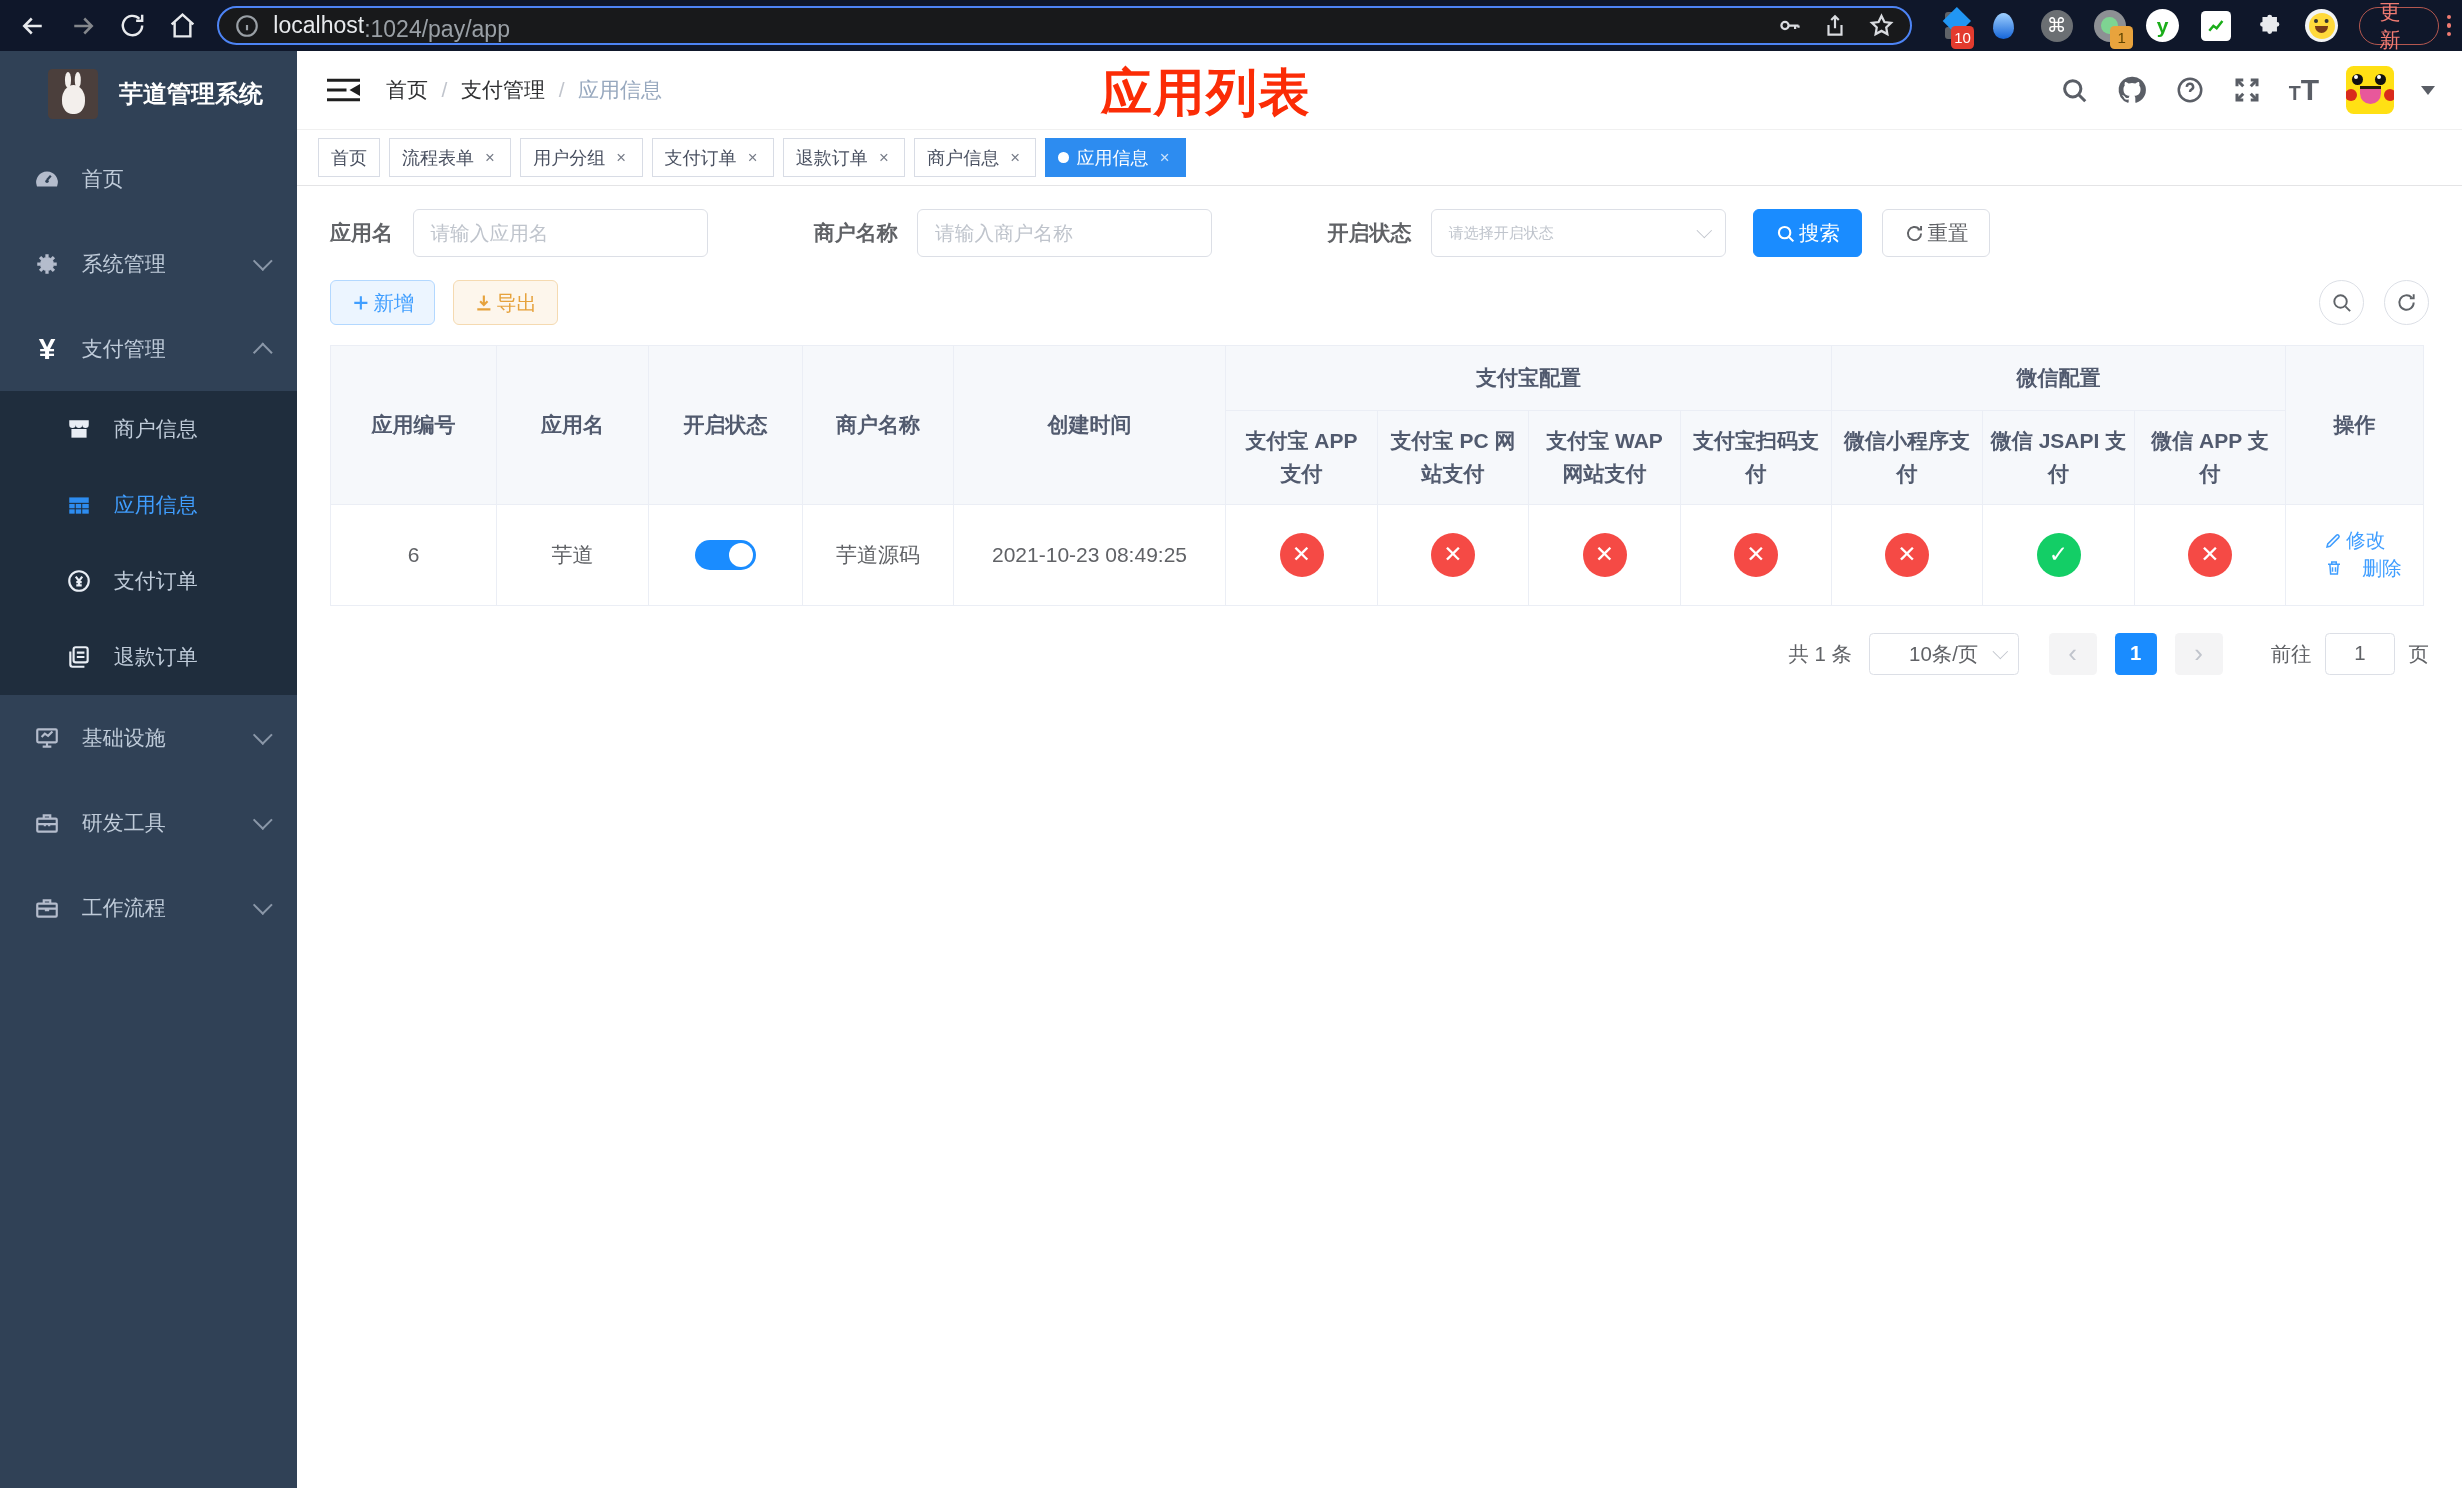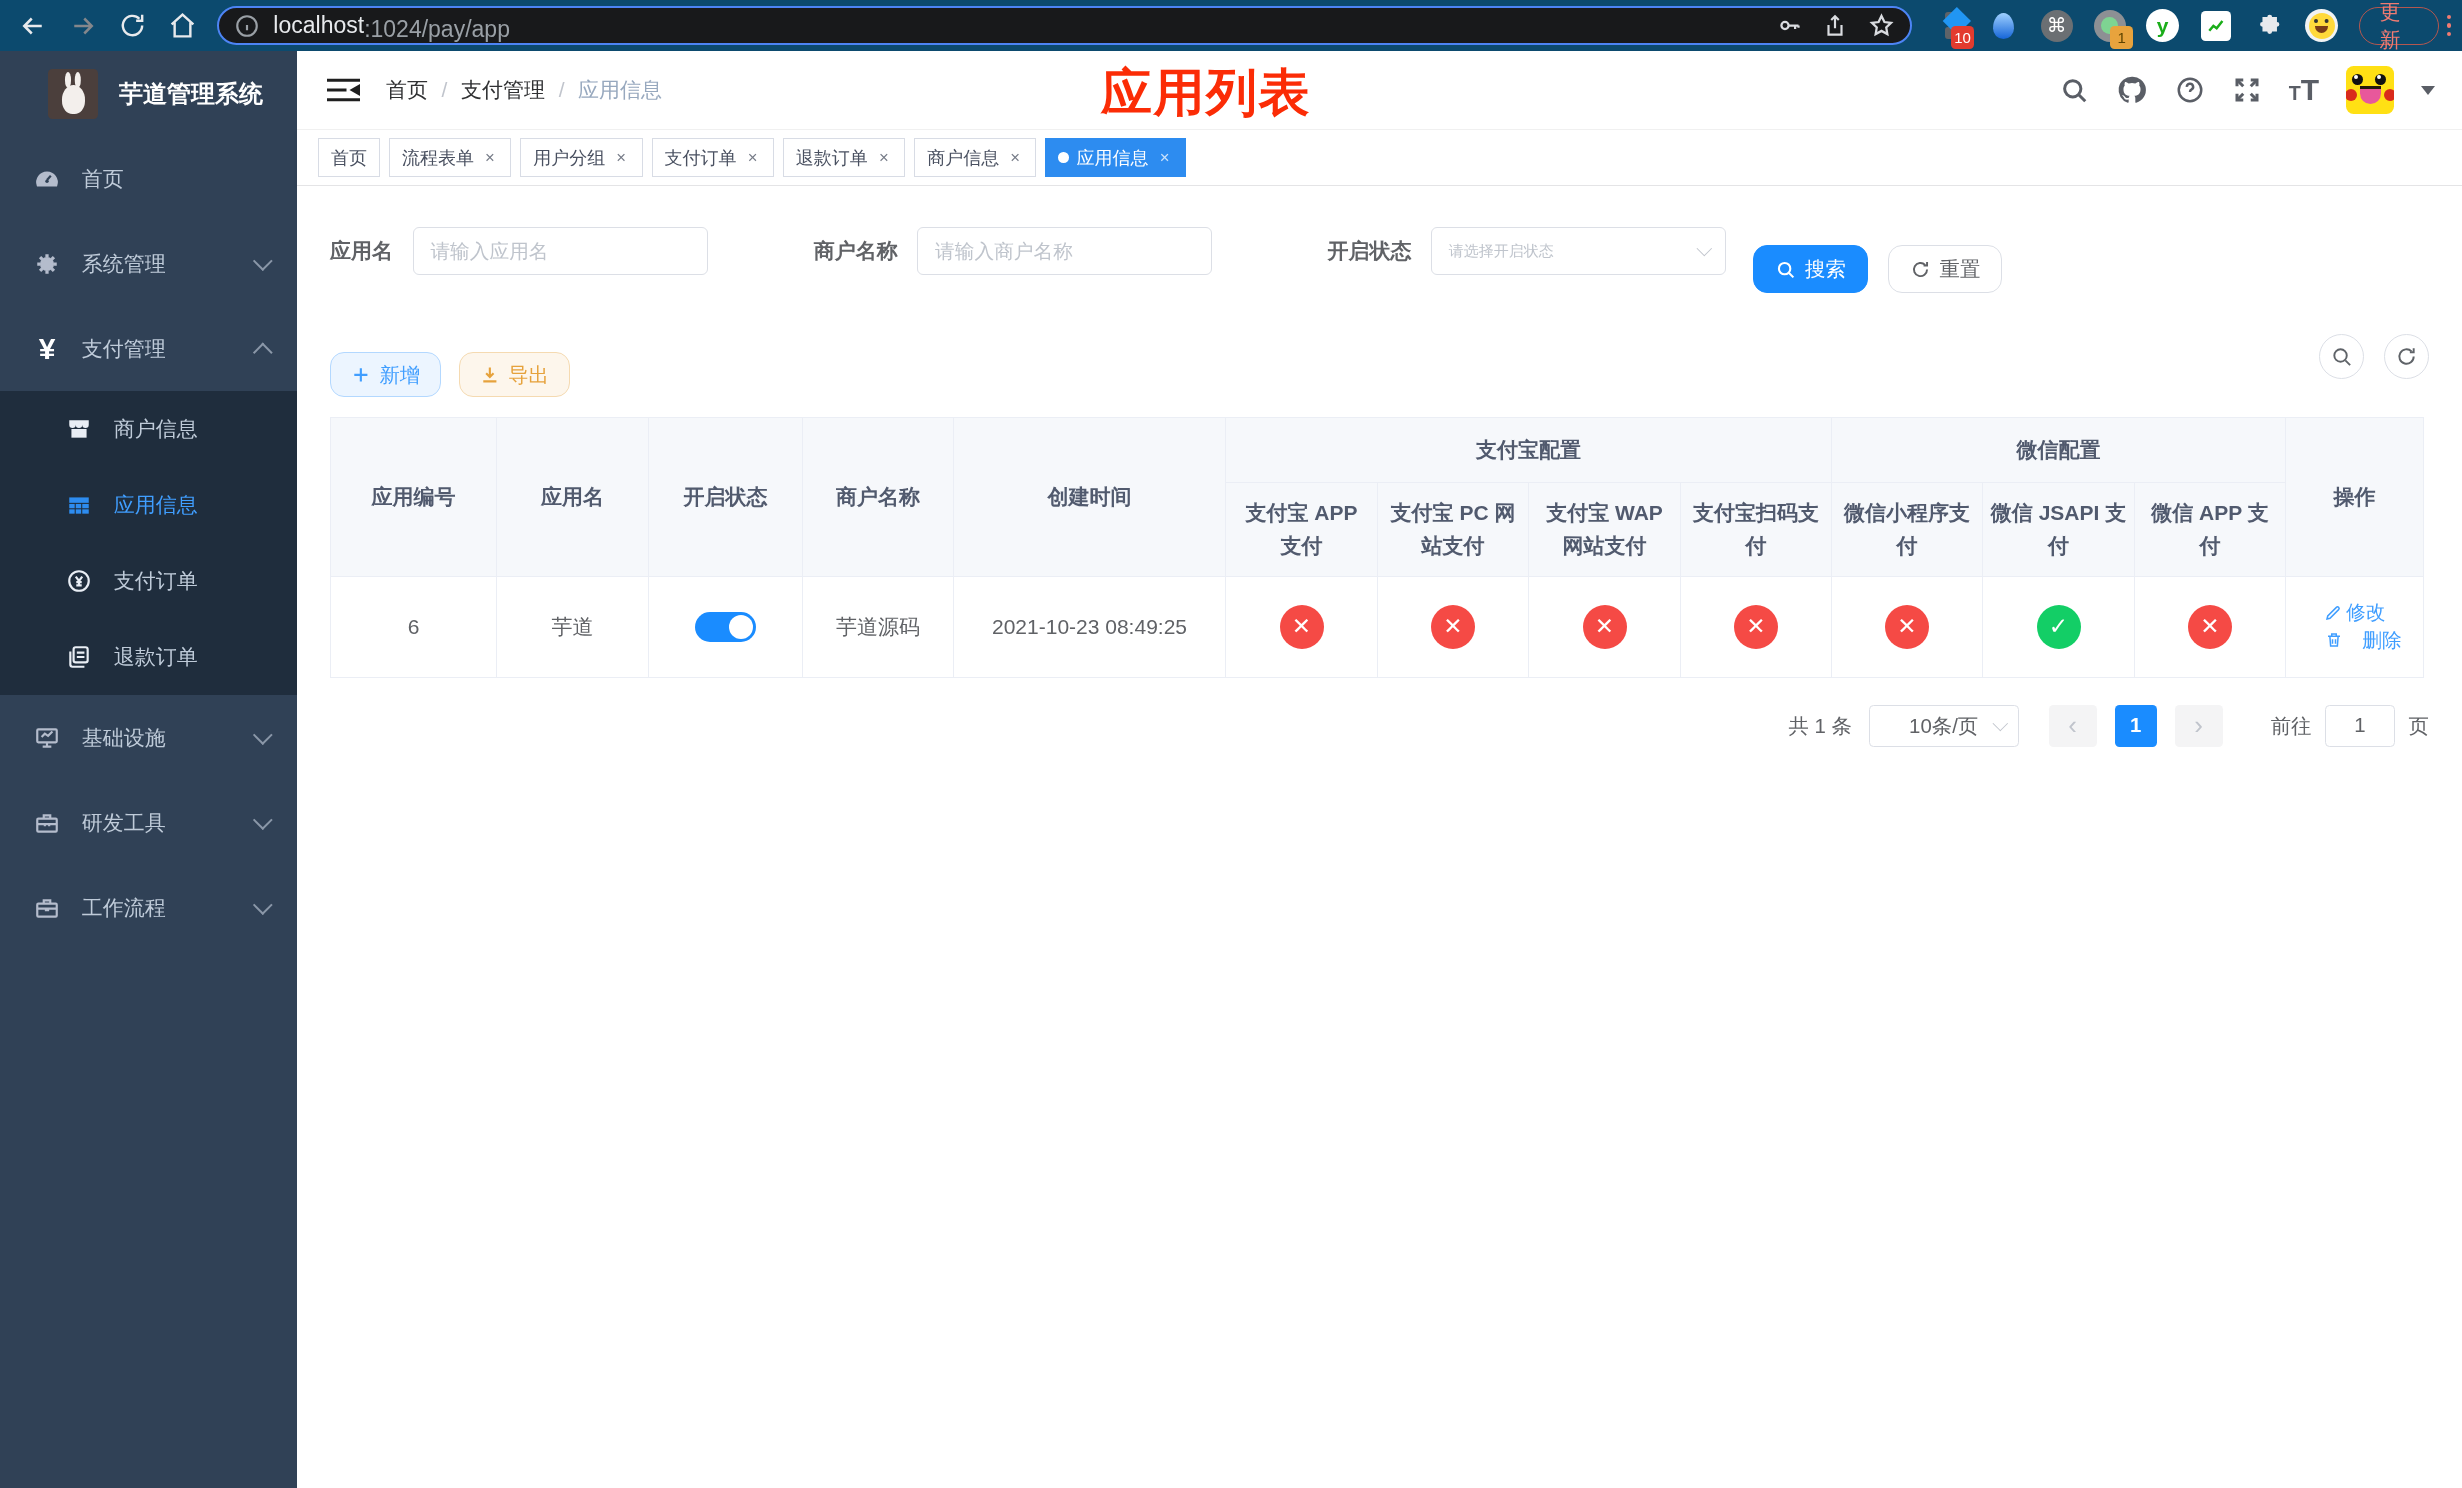--- a/index.html
+++ b/index.html
@@ -1,21 +1,21 @@
 <!DOCTYPE html>
 <html style="font-size:12px"><head>
 <meta charset="utf-8">
 <style>
   * { box-sizing: border-box; margin: 0; padding: 0; }
   html,body { width:2462px; height:1489px; overflow:hidden; }
   body { font-family:"Liberation Sans","DejaVu Sans",sans-serif; background:#fff; }
   .app { width:2462px; height:1489px; display:flex; flex-direction:column; }
 
   
-  .browser-bar { height:51px; background:#0c4a6e; display:flex; align-items:center; flex:0 0 auto; }
+  .browser-bar { height:51px; background:#0f172a; display:flex; align-items:center; flex:0 0 auto; }
   .b-ico { width:33px; height:33px; display:flex; align-items:center; justify-content:center; margin-left:16.7px; color:#e8eaed; flex:0 0 auto; }
   .b-ico.dim { color:#84878c; }
   .url-capsule { height:39px; margin-left:18px; width:1742px; background:#18191b; border:2.3px solid #4d84f5; border-radius:21px; display:flex; align-items:center; padding:0 15px; color:#dadce0; }
   .url-host { color:#e8eaed; font-size:23px; }
   .url-path { color:#9aa0a6; font-size:23px;margin-top:8px; }
   .cap-right { margin-left:auto; display:flex; align-items:center; gap:19.7px; color:#dadce0; }
   .ext-strip { display:flex; align-items:center; gap:18px; margin-left:21px; }
   .ext { position:relative; width:35px; height:35px; display:flex; align-items:center; justify-content:center; }
   .badge { position:absolute; bottom:-6px; right:-6px; min-width:23px; height:23px; border-radius:4.5px; font-size:15px; color:#fff; display:flex; align-items:center; justify-content:center; padding:0 3px; }
   .badge.red { background:#e33b2e; }
@@ -93,21 +93,21 @@
   
   .content { flex:1; padding:23px 33px 0 33px; background:#fff; min-height:0; }
 
   .filter-row { display:flex; align-items:center; margin-bottom:23px; }
   .f-label { font-size:21px; font-weight:700; color:#606266; margin-right:19.7px; }
   .f-input { width:295px; height:48px; border:0.8px solid #dcdfe6; border-radius:6px; padding:0 16.7px; font-size:19.7px; color:#606266; outline:none; font-family:inherit; }
   .f-input::placeholder { color:#bfc4cc; }
   .f-select { position:relative; width:295px; height:48px; border:0.8px solid #dcdfe6; border-radius:6px; display:flex; align-items:center; padding:0 16.7px; color:#bfc4cc; font-size:15px; }
   .sel-arrow { position:absolute; right:15px; width:10.6px; height:10.6px; border-right:1.5px solid #c0c4cc; border-bottom:1.5px solid #c0c4cc; transform:rotate(45deg); margin-top:-4.5px; }
   .gap140 { width:106px; } .gap150 { width:115px; }
-  .btn { display:inline-flex; align-items:center; justify-content:center; gap:9px; border-radius:14px; cursor:pointer; font-size:20.4px;margin-top:36px; }
+  .btn { display:inline-flex; align-items:center; justify-content:center; gap:3px; border-radius:6px; cursor:pointer; font-size:20.4px; }
   .btn-primary { background:#1a8cff; color:#fff; height:48px; padding:0 21px; border:0.8px solid #1a8cff; margin-left:27px; }
   .btn-plain { background:#fff; color:#606266; height:48px; padding:0 21px; border:0.8px solid #dcdfe6; margin-left:19.7px; }
 
   .toolbar { display:flex; align-items:center; margin-bottom:19.7px; }
   .btn-add { background:#ecf5ff; border:0.8px solid #b3d8ff; color:#409eff; height:45px; padding:0 19.7px; }
   .btn-export { background:#fdf6ec; border:0.8px solid #f5dab1; color:#e6a23c; height:45px; padding:0 19.7px; margin-left:18px; }
   .tool-right { margin-left:auto; display:flex; gap:19.7px; }
   .circle-btn { width:45px; height:45px; border-radius:50%; border:0.8px solid #dcdfe6; background:#fff; display:flex; align-items:center; justify-content:center; color:#5f6368; cursor:pointer; }
 
   

